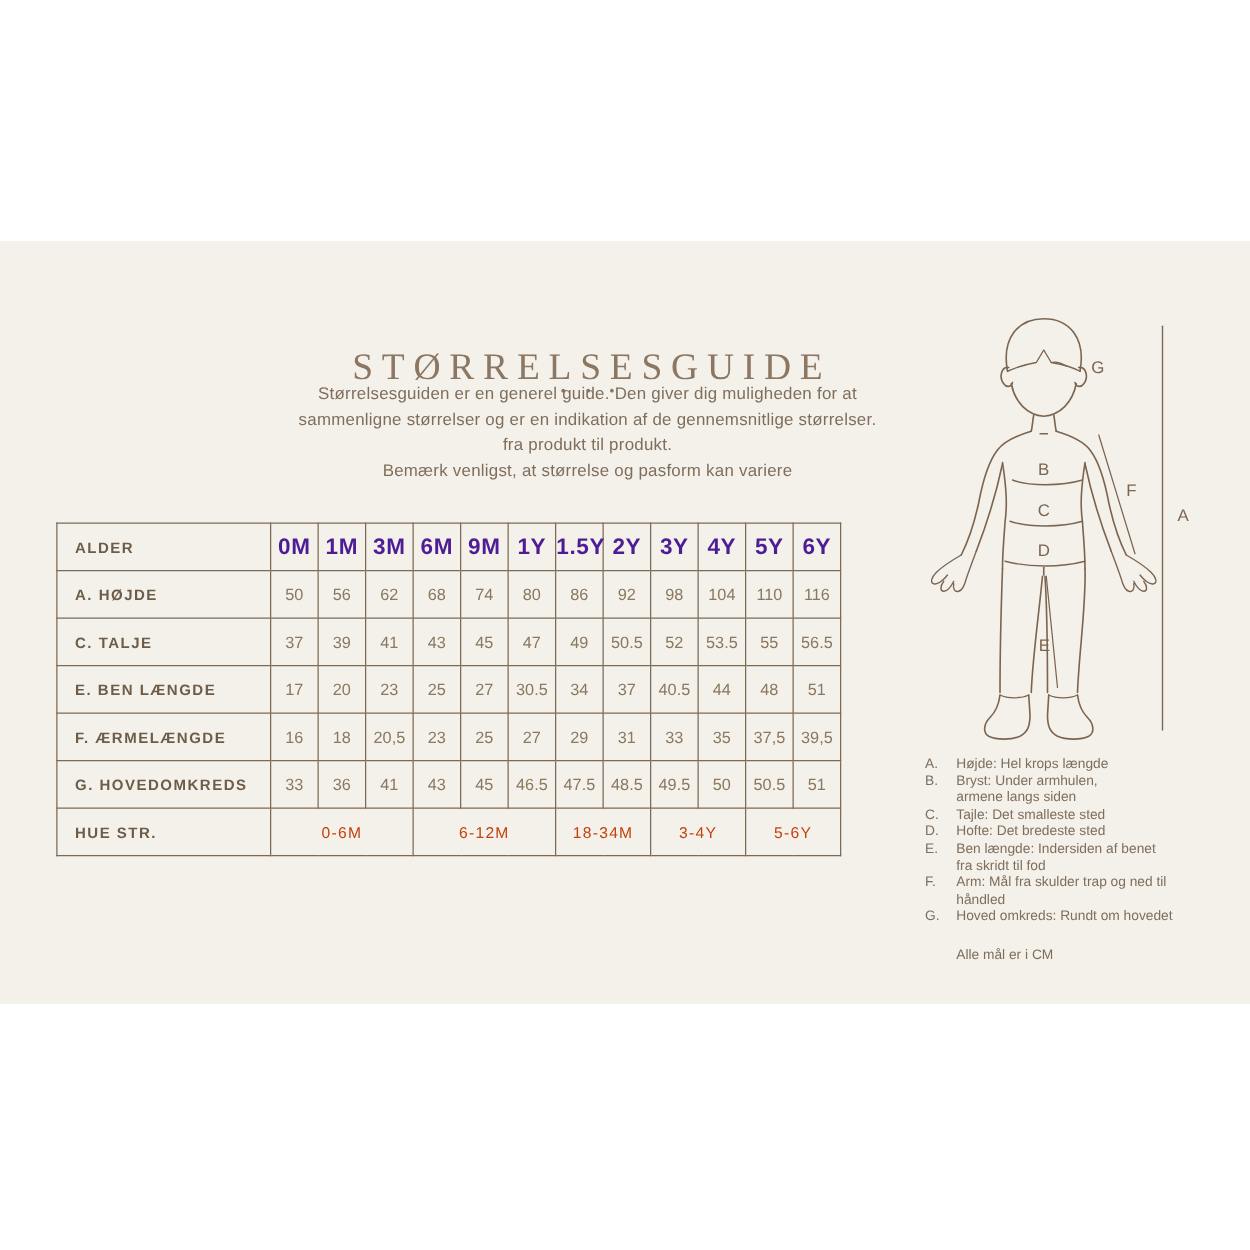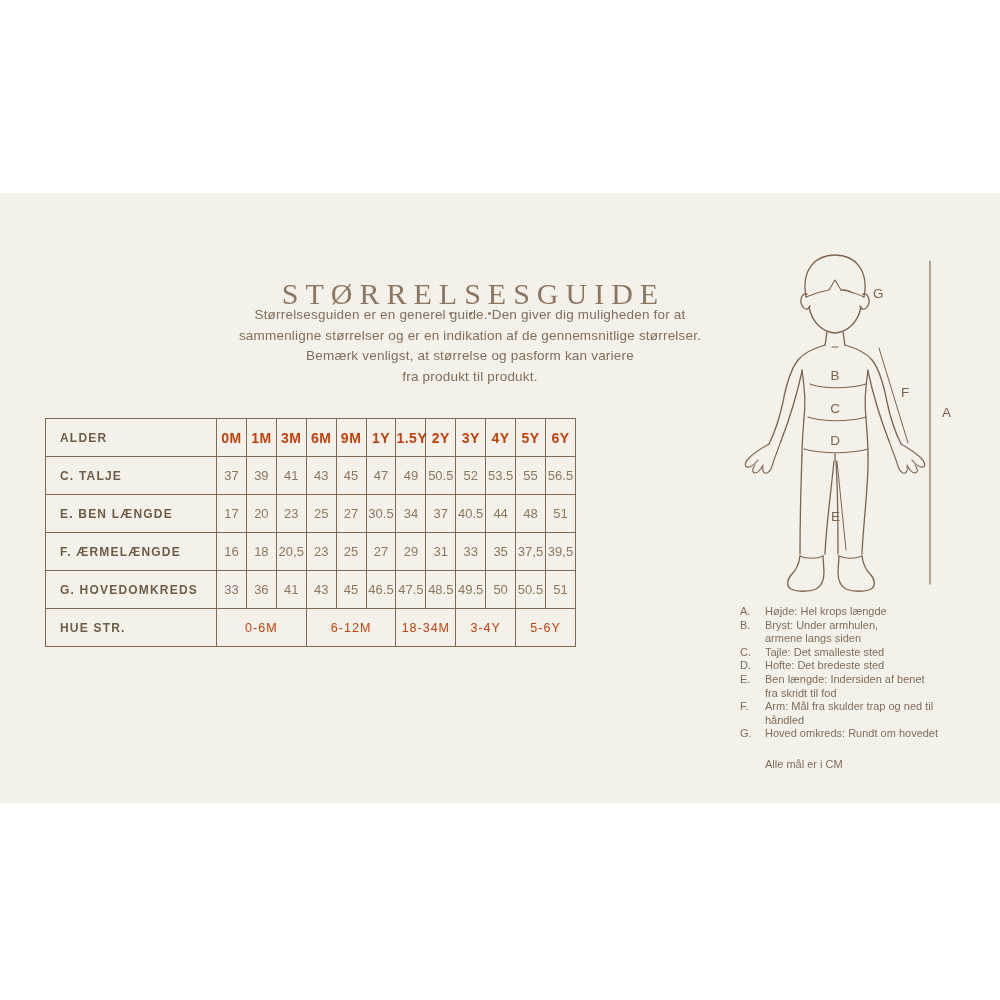--- a/index.html
+++ b/index.html
@@ -22,30 +22,30 @@
   .dot {
     display:inline-block; width:3px; height:3px; border-radius:50%;
     background:#8c7763; margin:0 6px; vertical-align:middle;
   }
   .intro {
     position:absolute; left:135px; top:112px; width:670px;
     text-align:center; font-size:13.5px; line-height:20.5px;
     letter-spacing:0.2px; color:#7f6e5c;
   }
   table.size {
-    position:absolute; left:45px; top:225px; width:531px;
+    position:absolute; left:45px; top:225px; width:628px;
     border-collapse:collapse; table-layout:fixed;
   }
   table.size tr { height:38px; }
   table.size th, table.size td { border:1px solid #7d6a54; padding:0; }
   .lbl {
     text-align:left; padding-left:14px !important;
     font-weight:700; font-size:12px; letter-spacing:1.2px; color:#6d5c47;
   }
-  .hdr { text-align:center; font-weight:700; font-size:14px; letter-spacing:0.5px; color:#c2410c; }
+  .hdr { text-align:center; font-weight:700; font-size:18px; letter-spacing:0.5px; color:#4c1d95; }
   .val { text-align:center; font-weight:400; font-size:13px; color:#8a785f; }
   .grp { text-align:center; font-weight:400; font-size:12.5px; letter-spacing:1px; color:#c2410c; }
   .figure { position:absolute; left:735px; top:47px; width:245px; height:360px; }
   .legend {
     position:absolute; left:740px; top:412px; width:232px;
     font-size:11px; line-height:13.6px; color:#7f6e5c;
   }
   .lg-row { display:flex; }
   .lg-key { width:25px; flex:none; }
   .lg-text { flex:1; }
@@ -61,22 +61,22 @@
 
     <div class="dots">
       <span class="dot"></span>
       <span class="dot"></span>
       <span class="dot"></span>
     </div>
 
     <div class="intro">
       <div>Størrelsesguiden er en generel guide. Den giver dig muligheden for at</div>
       <div>sammenligne størrelser og er en indikation af de gennemsnitlige størrelser.</div>
+      <div>fra produkt til produkt.</div>
       <div>Bemærk venligst, at størrelse og pasform kan variere</div>
-      <div>fra produkt til produkt.</div>
     </div>
 
     <table class="size">
       <colgroup>
           <col style="width:171px">
           <col span="12">
         </colgroup>
       <tbody>
           <tr>
         <th class="lbl">ALDER</th>
@@ -85,20 +85,35 @@
         <th class="hdr">3M</th>
         <th class="hdr">6M</th>
         <th class="hdr">9M</th>
         <th class="hdr">1Y</th>
         <th class="hdr">1.5Y</th>
         <th class="hdr">2Y</th>
         <th class="hdr">3Y</th>
         <th class="hdr">4Y</th>
         <th class="hdr">5Y</th>
         <th class="hdr">6Y</th>
+      </tr>
+      <tr>
+        <td class="lbl">A. HØJDE</td>
+        <td class="val">50</td>
+        <td class="val">56</td>
+        <td class="val">62</td>
+        <td class="val">68</td>
+        <td class="val">74</td>
+        <td class="val">80</td>
+        <td class="val">86</td>
+        <td class="val">92</td>
+        <td class="val">98</td>
+        <td class="val">104</td>
+        <td class="val">110</td>
+        <td class="val">116</td>
       </tr>
       <tr>
         <td class="lbl">C. TALJE</td>
         <td class="val">37</td>
         <td class="val">39</td>
         <td class="val">41</td>
         <td class="val">43</td>
         <td class="val">45</td>
         <td class="val">47</td>
         <td class="val">49</td>

